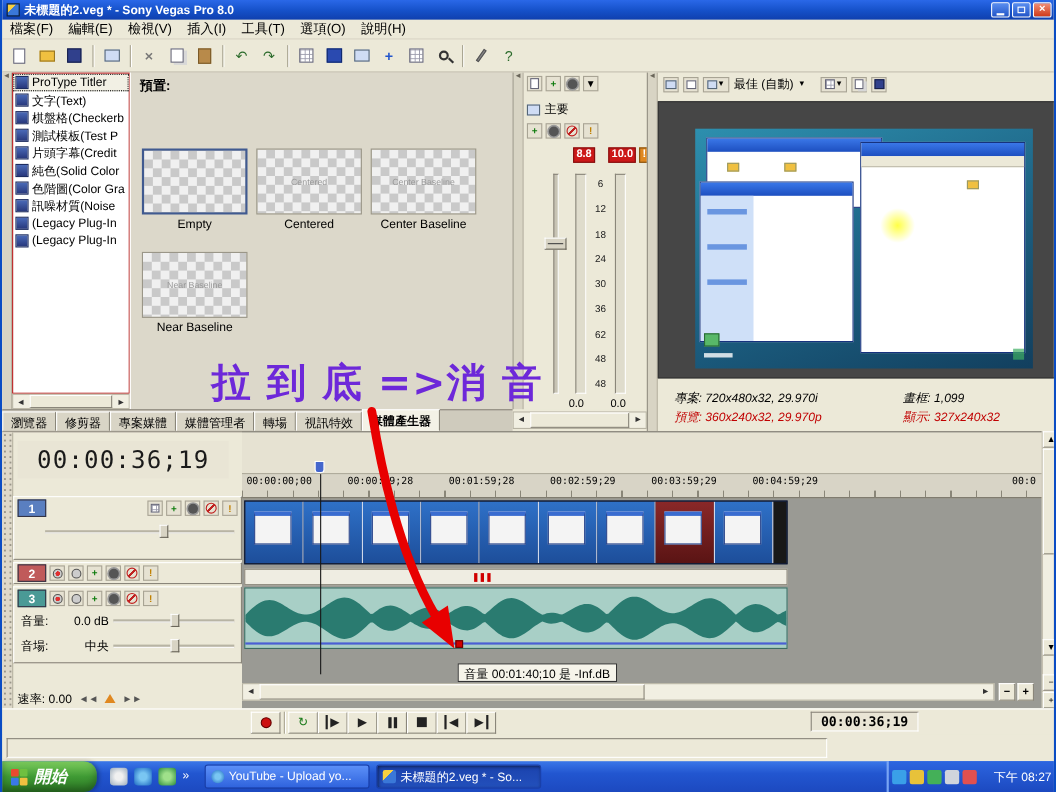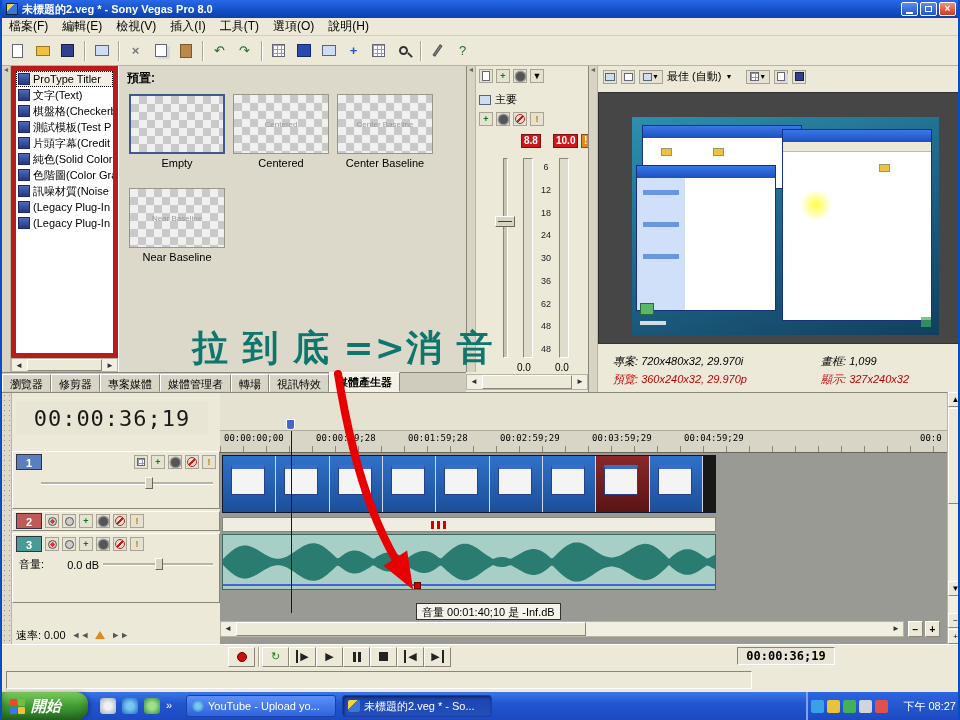--- a/index.html
+++ b/index.html
@@ -32,31 +32,31 @@
 .iM{width:14px;height:13px;background:#2a4ab0;border:1px solid #112a70;}
 .imag{width:9px;height:9px;border:2px solid #333;border-radius:50%;position:relative;}
 .imag::after{content:"";position:absolute;left:6px;top:6px;width:6px;height:2px;background:#333;transform:rotate(45deg);}
 .ipen{width:3px;height:13px;background:#888;transform:rotate(35deg);border:1px solid #555;}
 .icross{color:#2255cc;font-weight:bold;}
 .ixe{color:#777;font-weight:bold;}
 
 .dockstrip{position:absolute;width:9px;background:#d8d4c4;border-right:1px solid #b8b4a4;font-size:7px;color:#6a665a;text-align:center;line-height:8px;}
 
 .genpanel{position:absolute;left:0;top:66px;width:116px;height:306px;background:#ece9d8;}
-.genlist{position:absolute;left:9px;top:0;width:107px;height:292px;background:#fff;border:5px solid #b91c1c;overflow:hidden;}
+.genlist{position:absolute;left:9px;top:0;width:107px;height:292px;background:#fff;border:1px solid #b91c1c;overflow:hidden;}
 .gitem{height:16px;display:flex;align-items:center;gap:3px;padding:0 2px;font-size:11px;white-space:nowrap;overflow:hidden;}
 .gitem.sel{outline:1px dotted #000;outline-offset:-1px;background:#f2f0e4;}
 .gico{width:12px;height:12px;flex:0 0 12px;background:linear-gradient(#4a6ab8,#28387c);border:1px solid #1c2c60;}
 .minislide{position:absolute;left:9px;top:292px;width:107px;height:14px;display:flex;background:#f1efe2;border:1px solid #b8b4a4;}
 .sbtn{width:14px;height:12px;font-size:8px;display:flex;align-items:center;justify-content:center;color:#333;}
 .sthumb{flex:1;margin:0 1px;}
 
 .presets{position:absolute;left:116px;top:66px;width:348px;height:306px;background:#dcd8ca;border-left:1px solid #fff;}
 .plabel{position:absolute;left:8px;top:4px;font-weight:bold;}
-.pitem{position:absolute;width:100px;text-align:center;}
+.pitem{position:absolute;width:100px;text-align:center;margin-top:41px;}
 .pthumb{width:96px;height:60px;margin:0 auto;border:1px solid #9a9688;position:relative;background:conic-gradient(#c9c9c9 0% 25%,#f0f0f0 25% 50%,#c9c9c9 50% 75%,#f0f0f0 75% 100%);background-size:16px 16px;}
 .pitem.sel .pthumb{border:2px solid #405a90;}
 .wm{position:absolute;inset:0;display:flex;align-items:center;justify-content:center;font-size:8px;color:#999;}
 .pname{font-size:11px;margin-top:3px;}
 
 .tabsrow{position:absolute;left:0;top:372px;width:464px;height:20px;background:#cfcbbd;display:flex;align-items:flex-end;border-top:1px solid #8a867a;}
 .tab{height:18px;padding:2px 7px 0;font-size:11px;border:1px solid;border-color:#fff #8a867a #cfcbbd #fff;background:#d9d5c6;white-space:nowrap;}
 .tab.active{background:#f4f2e6;height:20px;border-bottom-color:#f4f2e6;font-weight:bold;}
 
 .mixer{position:absolute;left:464px;top:66px;width:122px;height:306px;background:#ece9d8;border-left:1px solid #8a867a;}
@@ -139,21 +139,21 @@
 .flag i{display:block;border-radius:1px;}
 .f1{background:#e84a30;} .f2{background:#6fc040;} .f3{background:#3a78e8;} .f4{background:#f0c040;}
 .qlico{width:16px;height:16px;border-radius:3px;margin-left:4px;}
 .chev{color:#fff;font-size:11px;margin-left:4px;}
 .taskbtn{position:absolute;top:3px;width:150px;height:22px;background:linear-gradient(#5c90f8,#2f63dd);border:1px solid #1a3fa8;border-radius:3px;color:#fff;font-size:11px;display:flex;align-items:center;gap:4px;padding:0 5px;white-space:nowrap;overflow:hidden;}
 .taskbtn.active{background:linear-gradient(#1b43ae,#2350bc);box-shadow:inset 1px 1px 3px rgba(0,0,0,.55);}
 .tico{width:12px;height:12px;border-radius:50%;flex:0 0 12px;}
 .tray{position:absolute;left:804px;top:0;width:156px;height:28px;background:linear-gradient(#2c65e0,#1c49c0);border-left:2px solid #79a5f4;display:flex;align-items:center;color:#fff;font-size:11px;}
 .trico{width:13px;height:13px;border-radius:2px;margin-left:3px;}
 
-.anno{position:absolute;left:190px;top:324px;font-size:36px;font-weight:bold;color:#0f766e;font-family:"DejaVu Serif",serif;letter-spacing:1px;z-index:60;white-space:nowrap;}
+.anno{position:absolute;left:190px;top:324px;font-size:36px;font-weight:bold;color:#6d28d9;font-family:"DejaVu Serif",serif;letter-spacing:1px;z-index:60;white-space:nowrap;}
 #arrowsvg{position:absolute;left:0;top:0;width:960px;height:720px;z-index:55;pointer-events:none;}
 </style>
 </head>
 <body>
 
 <div id="screen">
 
   <div class="titlebar">
     <span class="appico"></span>
     <span class="wtitle">未標題的2.veg * - Sony Vegas Pro 8.0</span>
@@ -533,20 +533,28 @@
           </span>
       </div>
       <div class="flex" style="padding:3px 6px 0;gap:4px;">
         <span class="lab11" style="width:32px;">音量:</span>
         <span class="lab11" style="width:44px;text-align:right;">0.0 dB</span>
         <span style="flex:1;position:relative;">
             <span class="hslider" style="display:block;"></span>
             <span class="hknob" style="left:52px;top:-5px;"></span>
           </span>
       </div>
+      <div class="flex" style="padding:8px 6px 0;gap:4px;">
+        <span class="lab11" style="width:32px;">音場:</span>
+        <span class="lab11" style="width:44px;text-align:right;">中央</span>
+        <span style="flex:1;position:relative;">
+            <span class="hslider" style="display:block;"></span>
+            <span class="hknob" style="left:52px;top:-5px;"></span>
+          </span>
+      </div>
     </div>
 
     <div class="raterow">
       <span>速率: 0.00</span>
       <span style="color:#555;font-size:9px;">◄◄</span>
       <span class="orangetri"></span>
       <span style="color:#555;font-size:9px;">►►</span>
     </div>
   </div>
 

